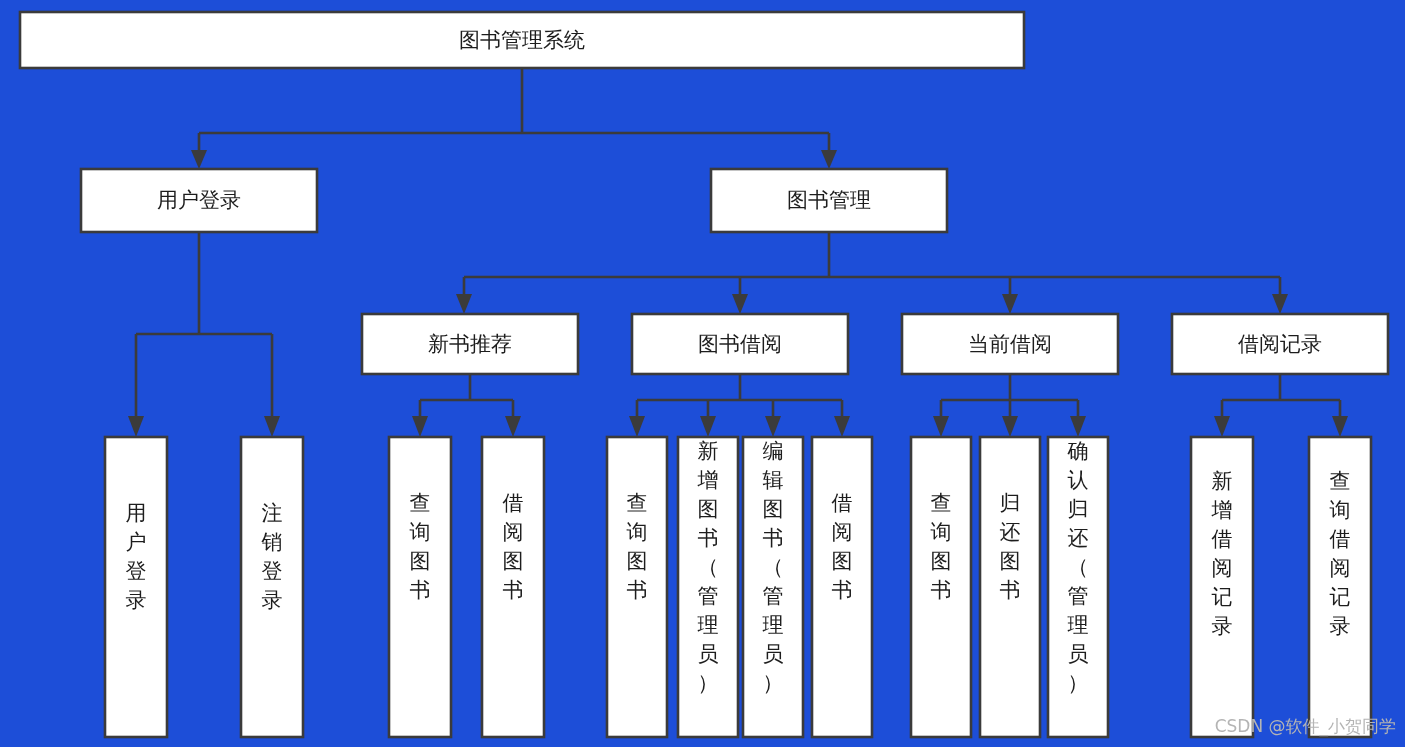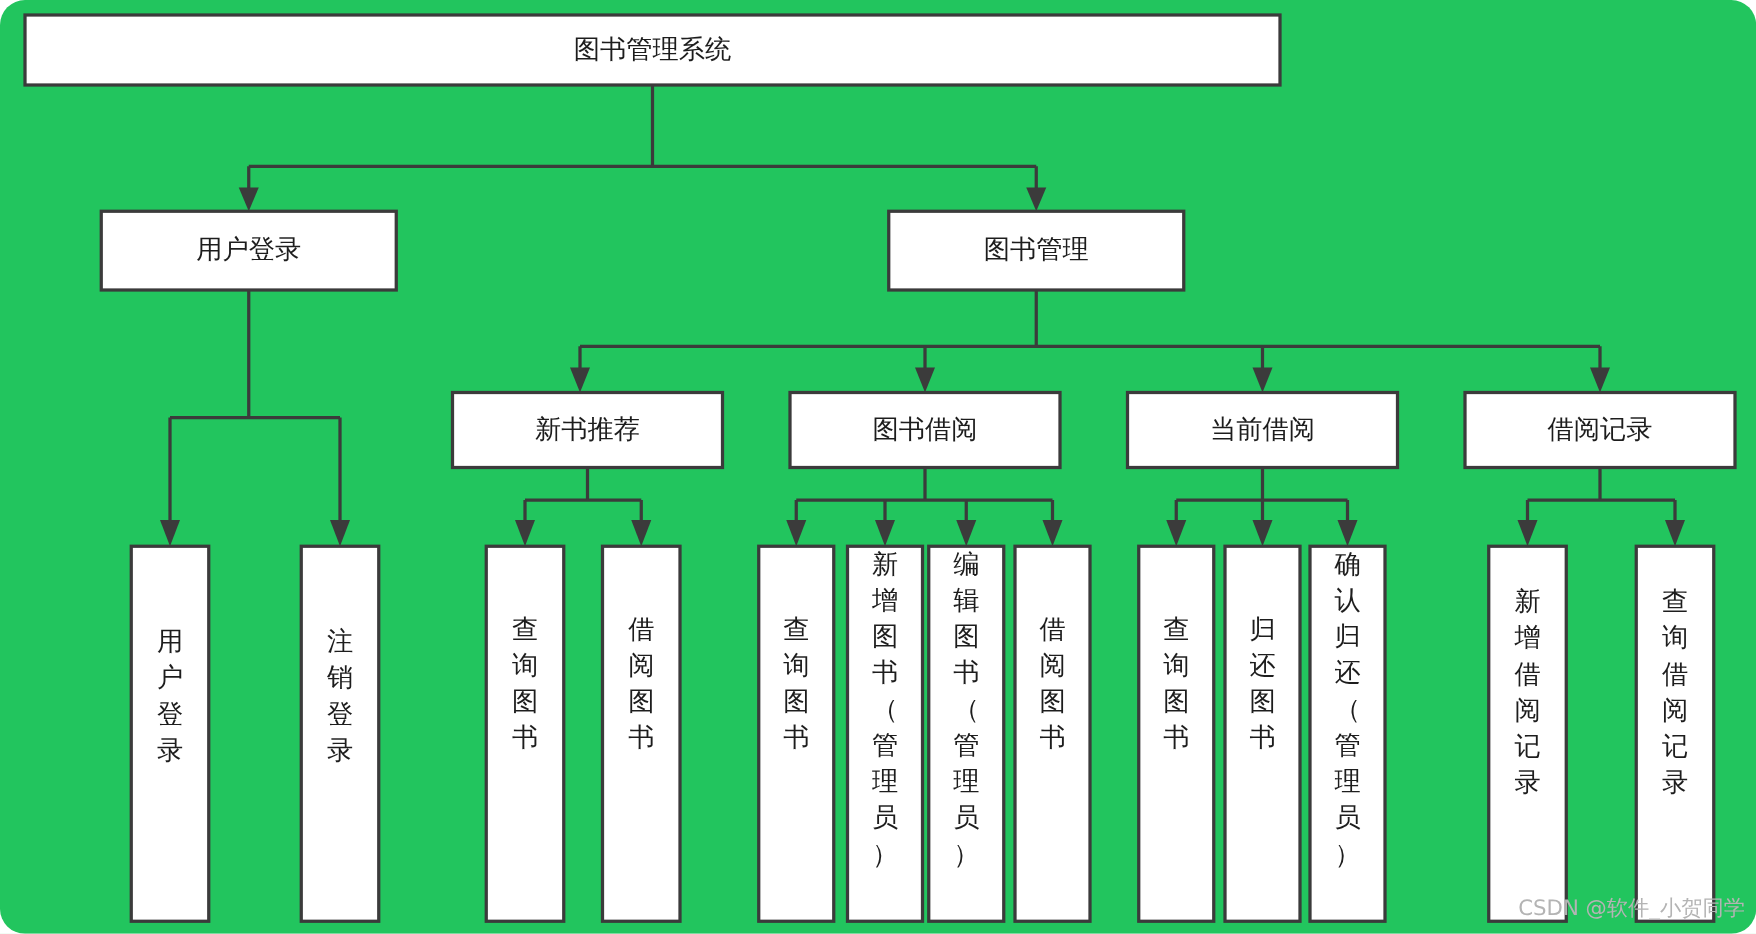--- a/index.html
+++ b/index.html
@@ -11,22 +11,21 @@
   body {
     width: 1405px;
     height: 747px;
     overflow: hidden;
     font-family: "DejaVu Sans", "Liberation Sans", sans-serif;
   }
   #diagram-root {
     position: relative;
     width: 1405px;
     height: 747px;
-    background: #22c55e;
-    border-radius: 20px;
+    background: #1d4ed8;
   }
   svg.diagram {
     display: block;
     width: 1405px;
     height: 747px;
   }
   .node-rect {
     fill: #ffffff;
     stroke: #3b3b3b;
     stroke-width: 2.6;

